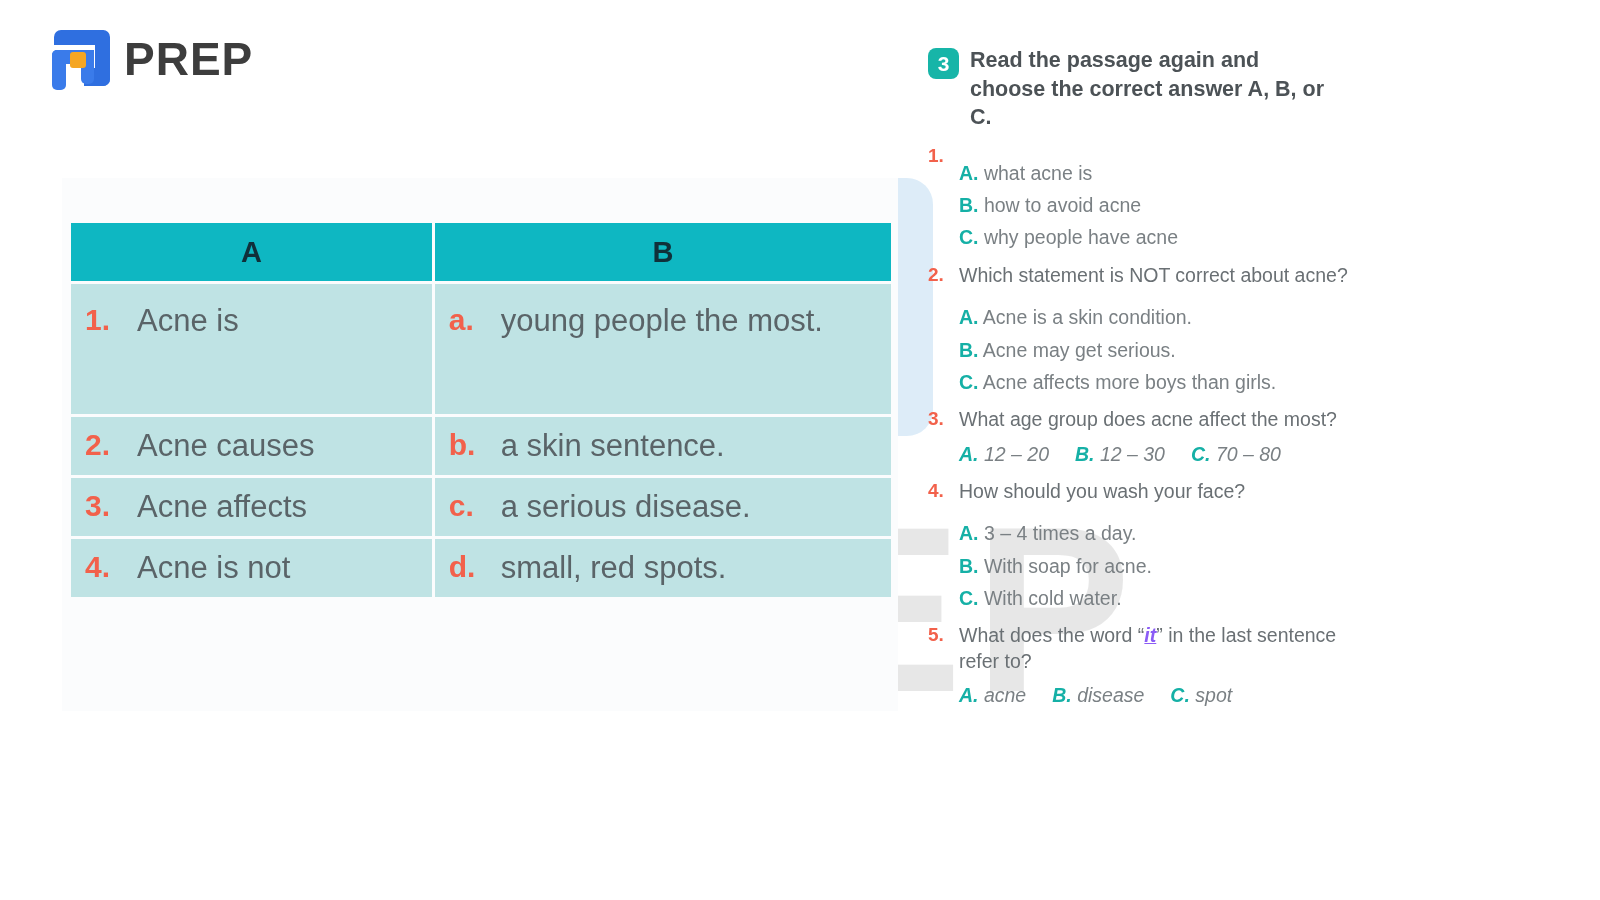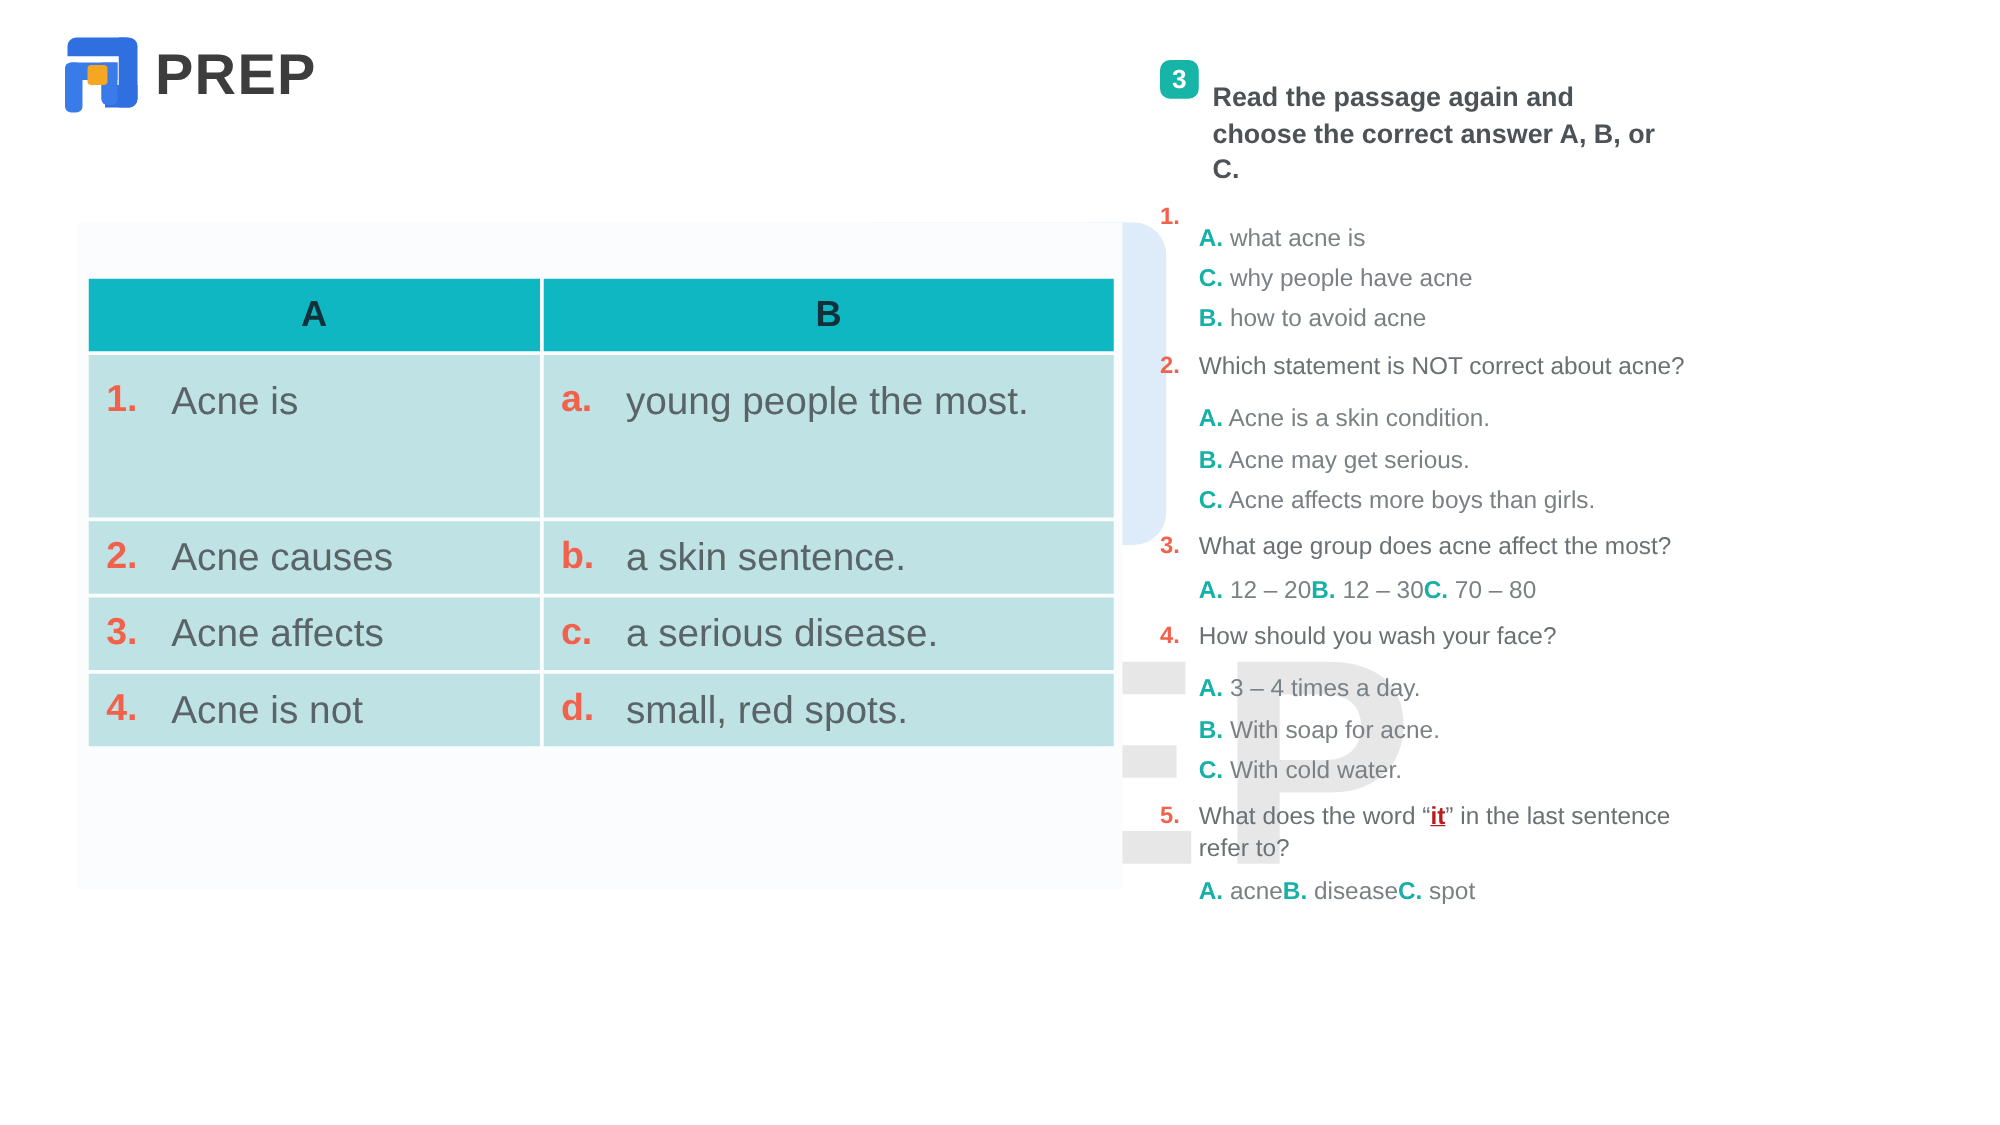--- a/index.html
+++ b/index.html
@@ -118,40 +118,39 @@
     flex:0 0 auto;
     width:31px; height:31px; border-radius:8px;
     background:#17b5a8; color:#ffffff;
     font-size:21px; font-weight:bold;
     display:flex; align-items:center; justify-content:center;
     margin-top:2px;
   }
   #q-head-text{
     color:#4c5256; font-size:21.5px; font-weight:bold; line-height:1.33;
     max-width:360px;
-    margin-top:18px;
   }
   .q-item{ display:flex; gap:9px; margin-top:12px; }
   .q-num{
     flex:0 0 auto; width:22px; text-align:left;
     color:#f2614b; font-weight:bold; font-size:19px; line-height:1.3;
   }
   .q-body{ flex:1 1 auto; }
   .q-text{
     color:#6a7074; font-size:19.5px; line-height:1.3;
   }
   .q-text .blank{
     display:inline-block; width:62px;
     border-bottom:1.6px solid #9aa0a4;
     vertical-align:-3px; margin:0 3px;
   }
-  .q-text .it{ font-weight:bold; text-decoration:underline; color:#b91c1c;}
+  .q-text .it{ font-weight:bold; text-decoration:underline; color:#8b5cf6;font-style:italic;}
   .opts{ margin-top:17px; }
   .opts.stack .opt{ display:block; margin-top:7px; }
-  .opts.inline{ display:flex; margin-top:9px; }
+  .opts.inline{ display:flex; gap:26px; margin-top:9px;font-style:italic; }
   .opt{ font-size:19.5px; line-height:1.3; white-space:nowrap; }
   .opt .ltr{ color:#15b0a6; font-weight:bold; }
   .opt .otxt{ color:#7a8084; }
 </style>
 </head>
 <body>
 
 <div class="wm" id="wm-mark">
   <div class="w-top"></div>
     <div class="w-right"></div>
@@ -249,22 +248,22 @@
   <div id="q-head">
     <div id="q-badge">3</div>
     <div id="q-head-text">Read the passage again and choose the correct answer A, B, or C.</div>
   </div>
 
   <div class="q-item">
     <div class="q-num">1.</div>
     <div class="q-body">
       <div class="opts stack">
         <div class="opt"><span class="ltr">A.</span> <span class="otxt">what acne is</span></div>
+        <div class="opt"><span class="ltr">B.</span> <span class="otxt">how to avoid acne</span></div>
         <div class="opt"><span class="ltr">C.</span> <span class="otxt">why people have acne</span></div>
-        <div class="opt"><span class="ltr">B.</span> <span class="otxt">how to avoid acne</span></div>
       </div>
     </div>
   </div>
 
   <div class="q-item">
     <div class="q-num">2.</div>
     <div class="q-body">
       <div class="q-text">Which statement is NOT correct about acne?</div>
       <div class="opts stack">
         <div class="opt"><span class="ltr">A.</span> <span class="otxt">Acne is a skin condition.</span></div>

